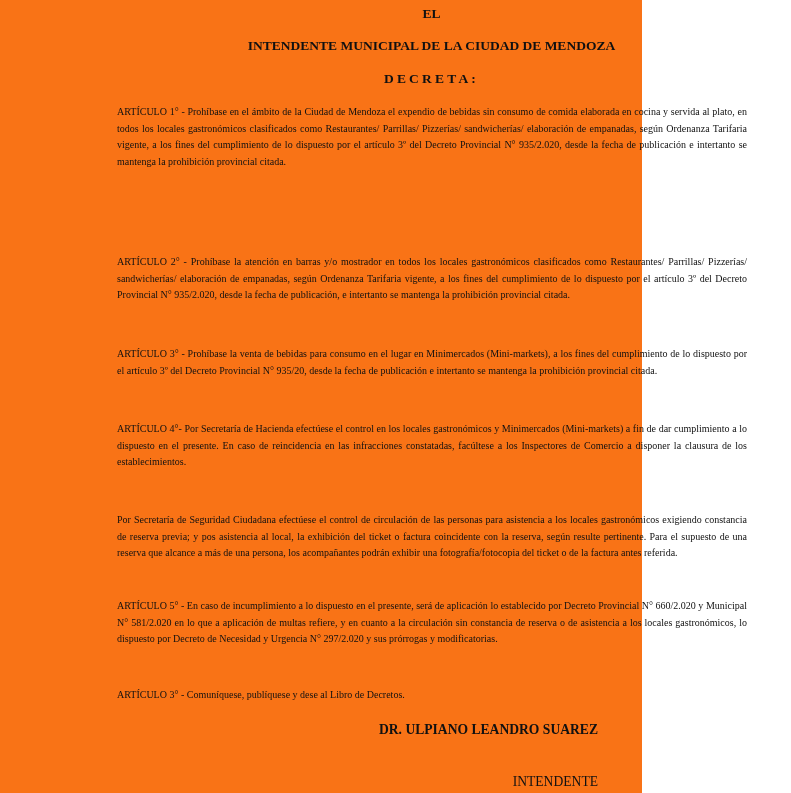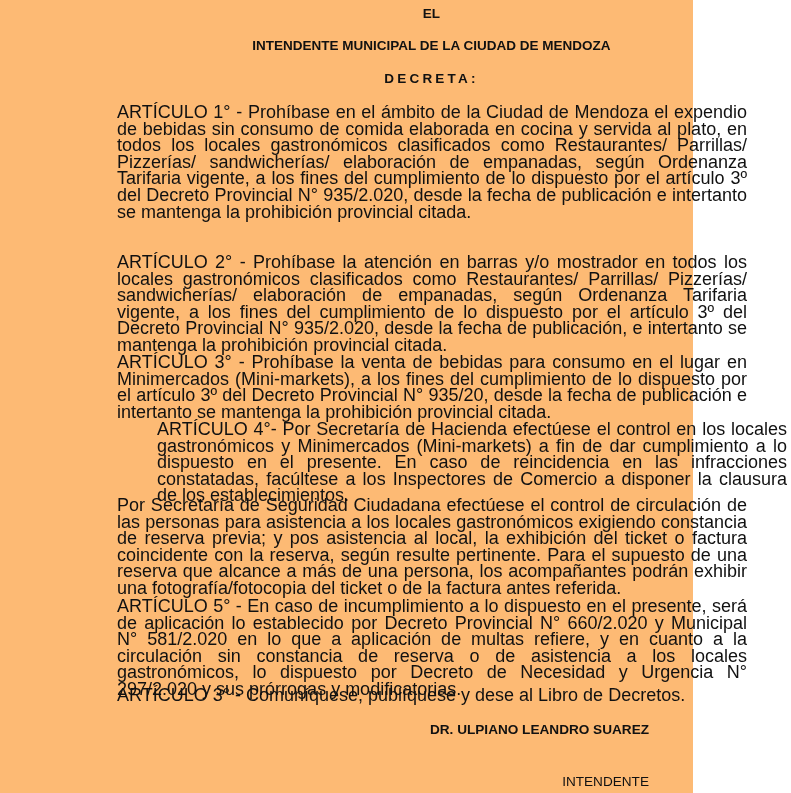--- a/index.html
+++ b/index.html
@@ -12,55 +12,56 @@
       height: 793px;
       overflow: hidden;
       position: relative;
       font-family: "Liberation Sans", sans-serif;
       color: #111111;
     }
     .page {
       position: absolute;
       left: 0;
       top: 0;
-      width: 693px;
+      width: 642px;
       height: 793px;
-      background: #fdba74;
+      background: #f97316;
+      font-family: Liberation Serif, serif;
     }
     .heading {
       position: absolute;
       left: 0;
       width: 863px;
       text-align: center;
       font-weight: bold;
       font-size: 13.5px;
       line-height: 16px;
     }
     #h-el { top: 6px; }
     #h-intendente { top: 38px; }
     #h-decreta { top: 71px; letter-spacing: 3.2px; }
 
     .body-text {
       position: absolute;
       left: 117px;
       width: 630px;
-      font-size: 18px;
+      font-size: 10px;
       line-height: 16.6px;
       text-align: justify;
     }
     .para {
       margin: 0;
       padding: 0;
     }
     #p1 { top: 104px; }
     #p2 { top: 205px; }
     #p3 { top: 254px; }
-    #p4 { top: 354px; }
-    #p5 { top: 421px; margin-left: 40px; }
-    #p6 { top: 497px; }
+    #p4 { top: 346px; }
+    #p5 { top: 421px; }
+    #p6 { top: 512px; }
     #p7 { top: 598px; }
     #p8 { top: 687px; }
 
     .signature {
       position: absolute;
       right: 44px;
       text-align: center;
       font-size: 13.6px;
       line-height: 16px;
     }

